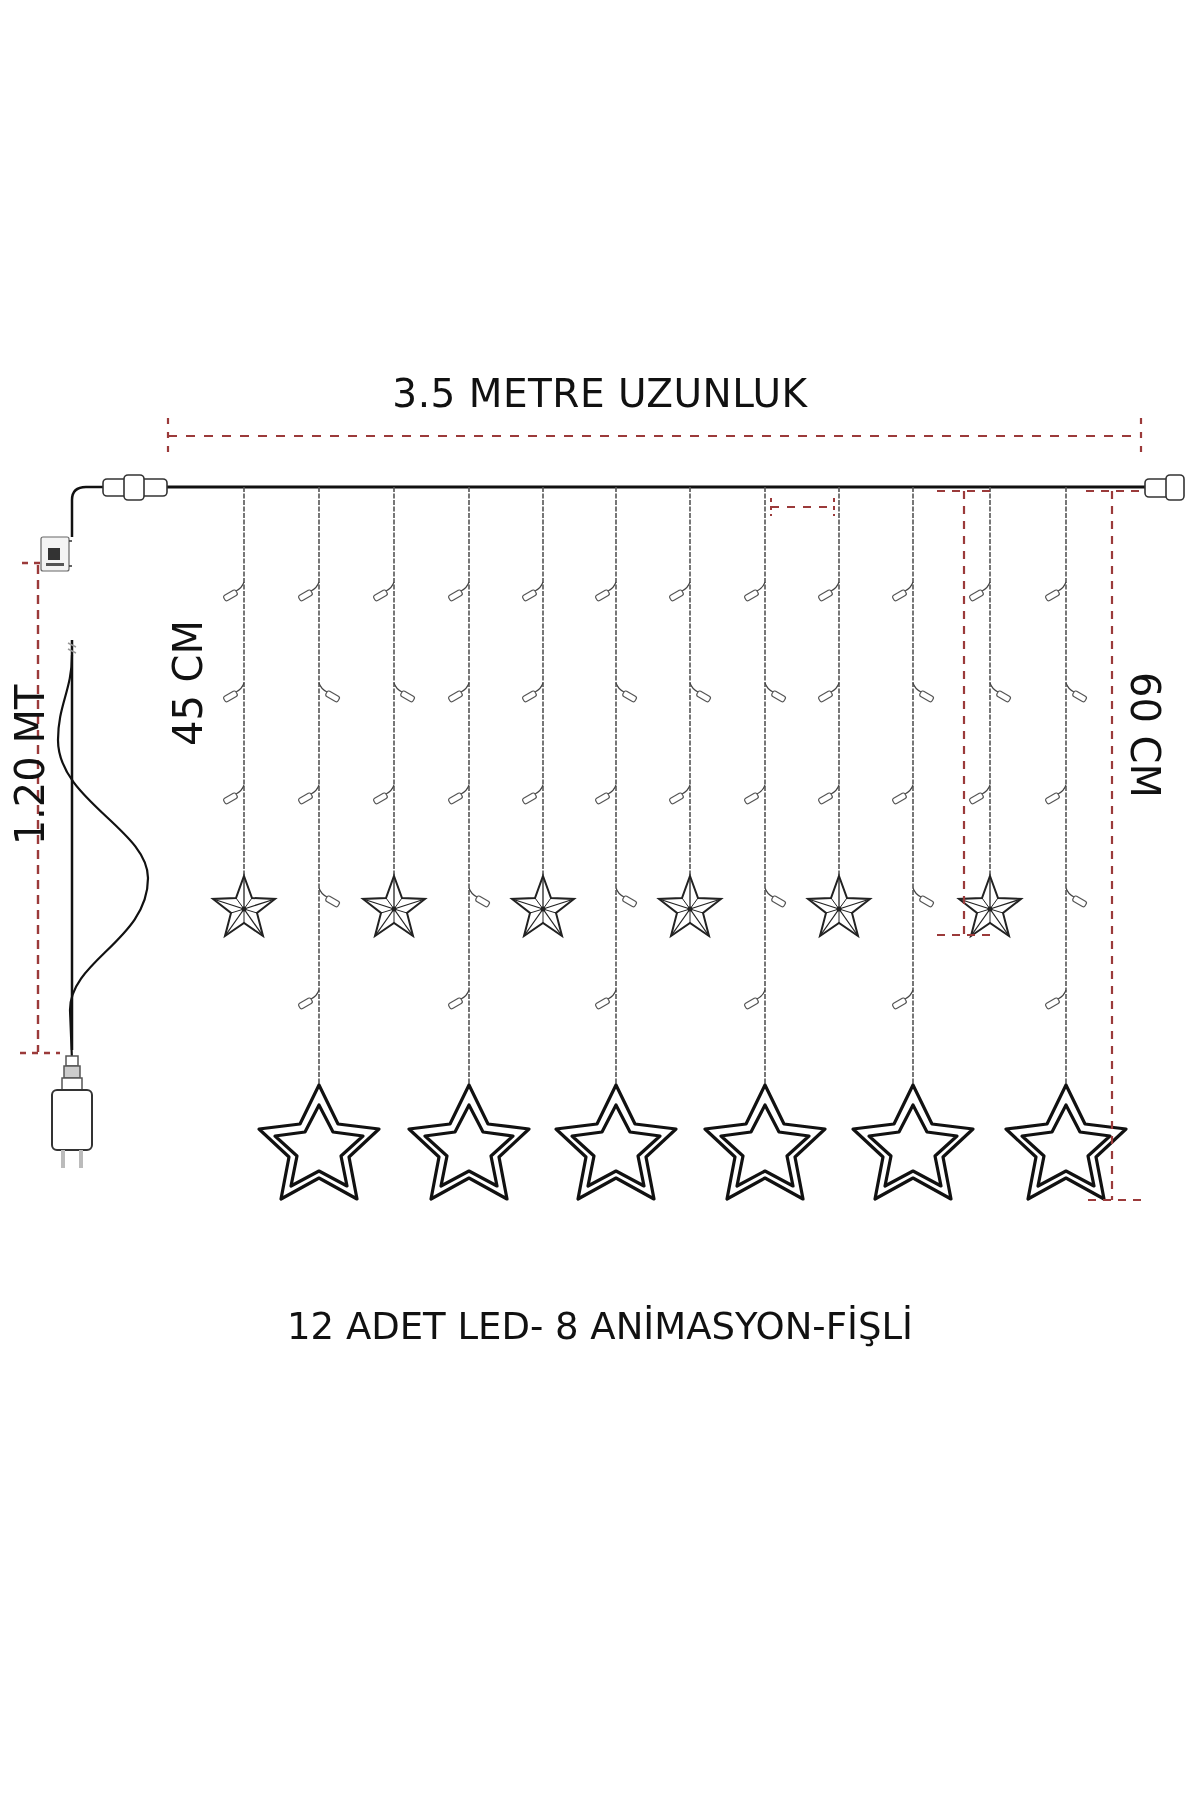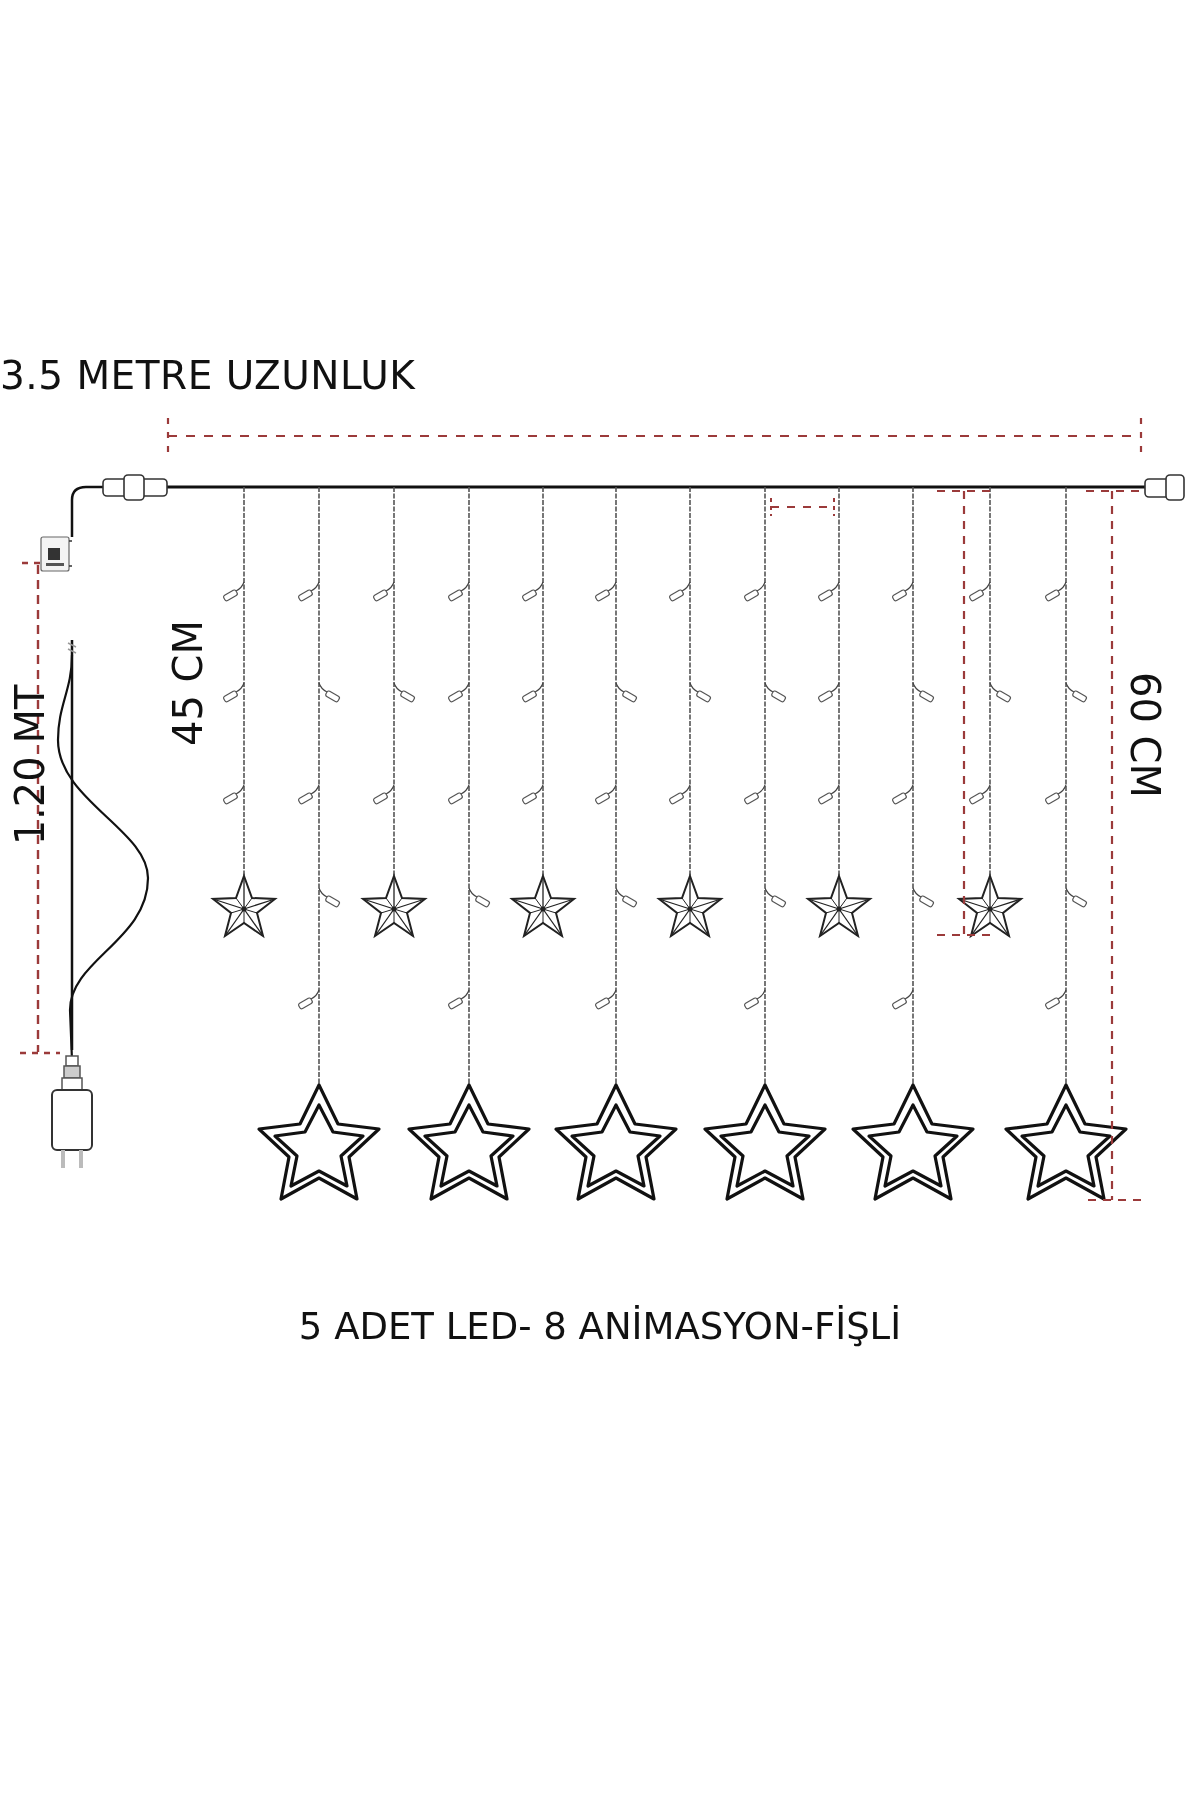--- a/index.html
+++ b/index.html
@@ -1,19 +1,19 @@
 <!DOCTYPE html>
 <html><head>
 <meta charset="utf-8">
 <style>
   html,body{margin:0;padding:0;background:#ffffff;}
   body{width:1200px;height:1800px;position:relative;overflow:hidden;font-family:"DejaVu Sans","Liberation Sans",sans-serif;}
   #canvas{position:absolute;left:0;top:0;width:1200px;height:1800px;}
   .label{position:absolute;color:#111;font-family:"DejaVu Sans","Liberation Sans",sans-serif;white-space:nowrap;line-height:1;}
-  .title{left:0;width:1200px;text-align:left;top:356px;font-size:39px;letter-spacing:0.5px;}
+  .title{left:0;width:1200px;text-align:center;top:374px;font-size:39px;letter-spacing:0.5px;}
   .footer{left:0;width:1200px;text-align:center;top:1308px;font-size:37px;}
   .rot{position:absolute;font-size:40px;color:#111;white-space:nowrap;line-height:1;}
   .rot-ccw{transform:translate(-50%,-50%) rotate(-90deg);}
   .rot-cw{transform:translate(-50%,-50%) rotate(90deg);}
 </style>
 </head>
 <body>
 
 <div id="canvas">
   <svg width="1200" height="1800" viewBox="0 0 1200 1800" xmlns="http://www.w3.org/2000/svg">
@@ -205,14 +205,14 @@
       <line x1="1086" y1="491" x2="1140" y2="491"></line>
       <line x1="1112" y1="491" x2="1112" y2="1200"></line>
       <line x1="1088" y1="1200" x2="1142" y2="1200"></line>
     </g>
   </svg>
 
   <div class="label title">3.5 METRE UZUNLUK</div>
   <div class="rot rot-ccw" style="left:30px;top:765px;">1.20 MT</div>
   <div class="rot rot-ccw" style="left:188px;top:683px;">45 CM</div>
   <div class="rot rot-cw" style="left:1145px;top:735px;">60 CM</div>
-  <div class="label footer">5 ADET LED- 8 ANİMASYON-FİŞLİ</div>
+  <div class="label footer">12 ADET LED- 8 ANİMASYON-FİŞLİ</div>
 </div>
 
 </body></html>

